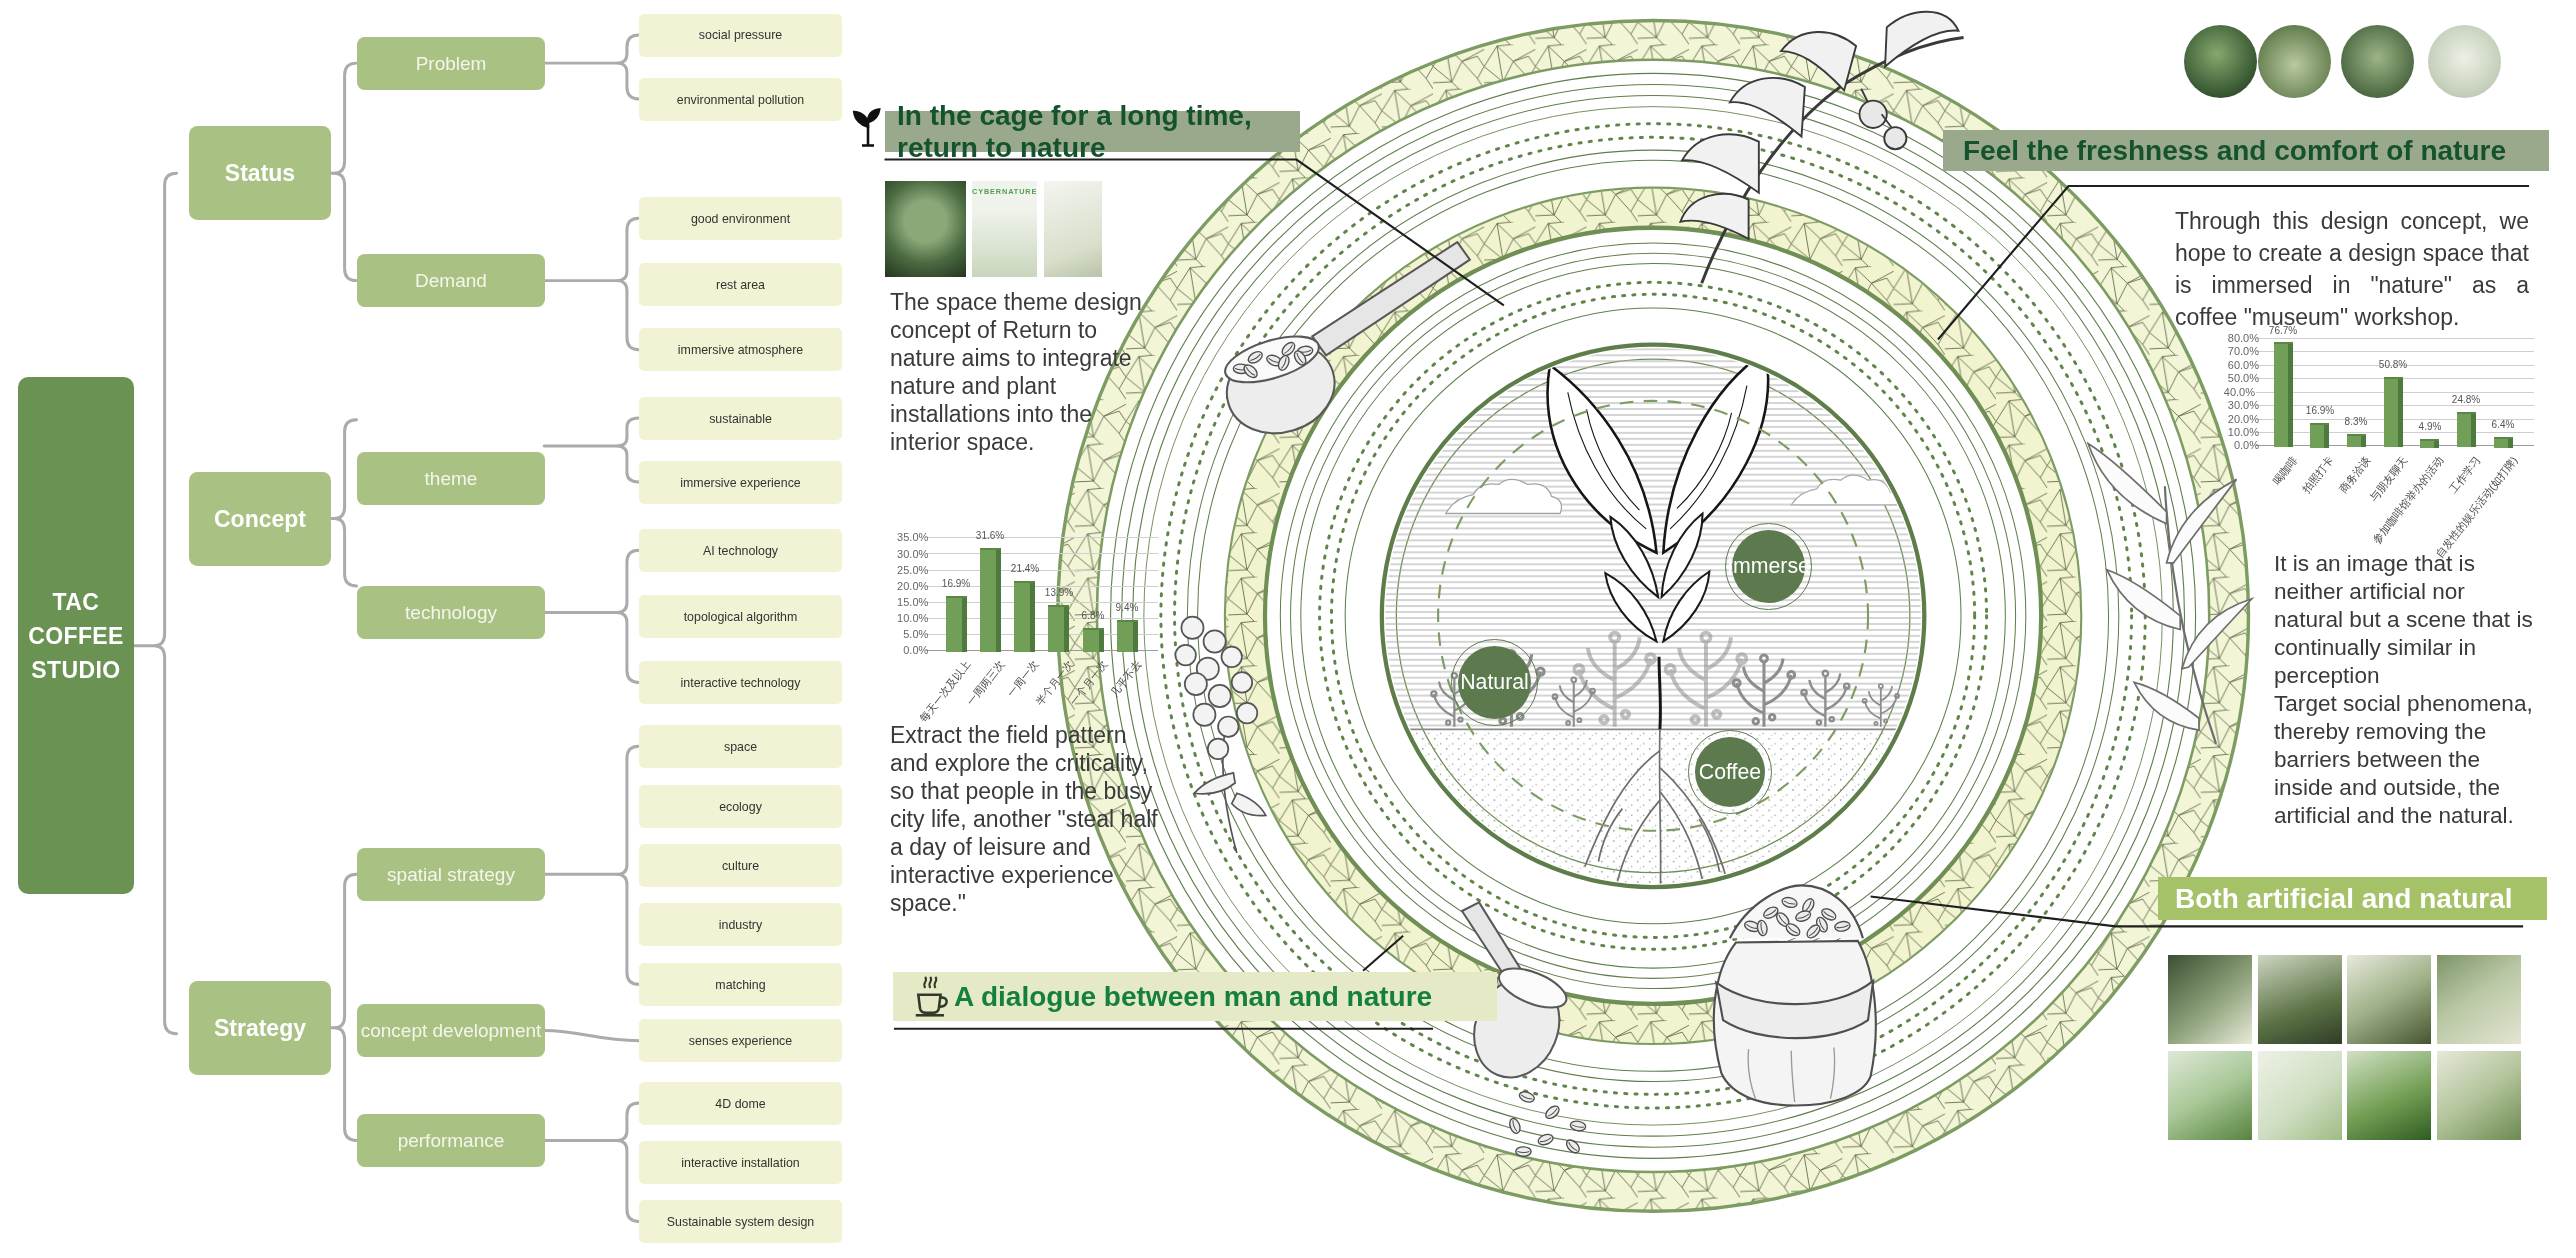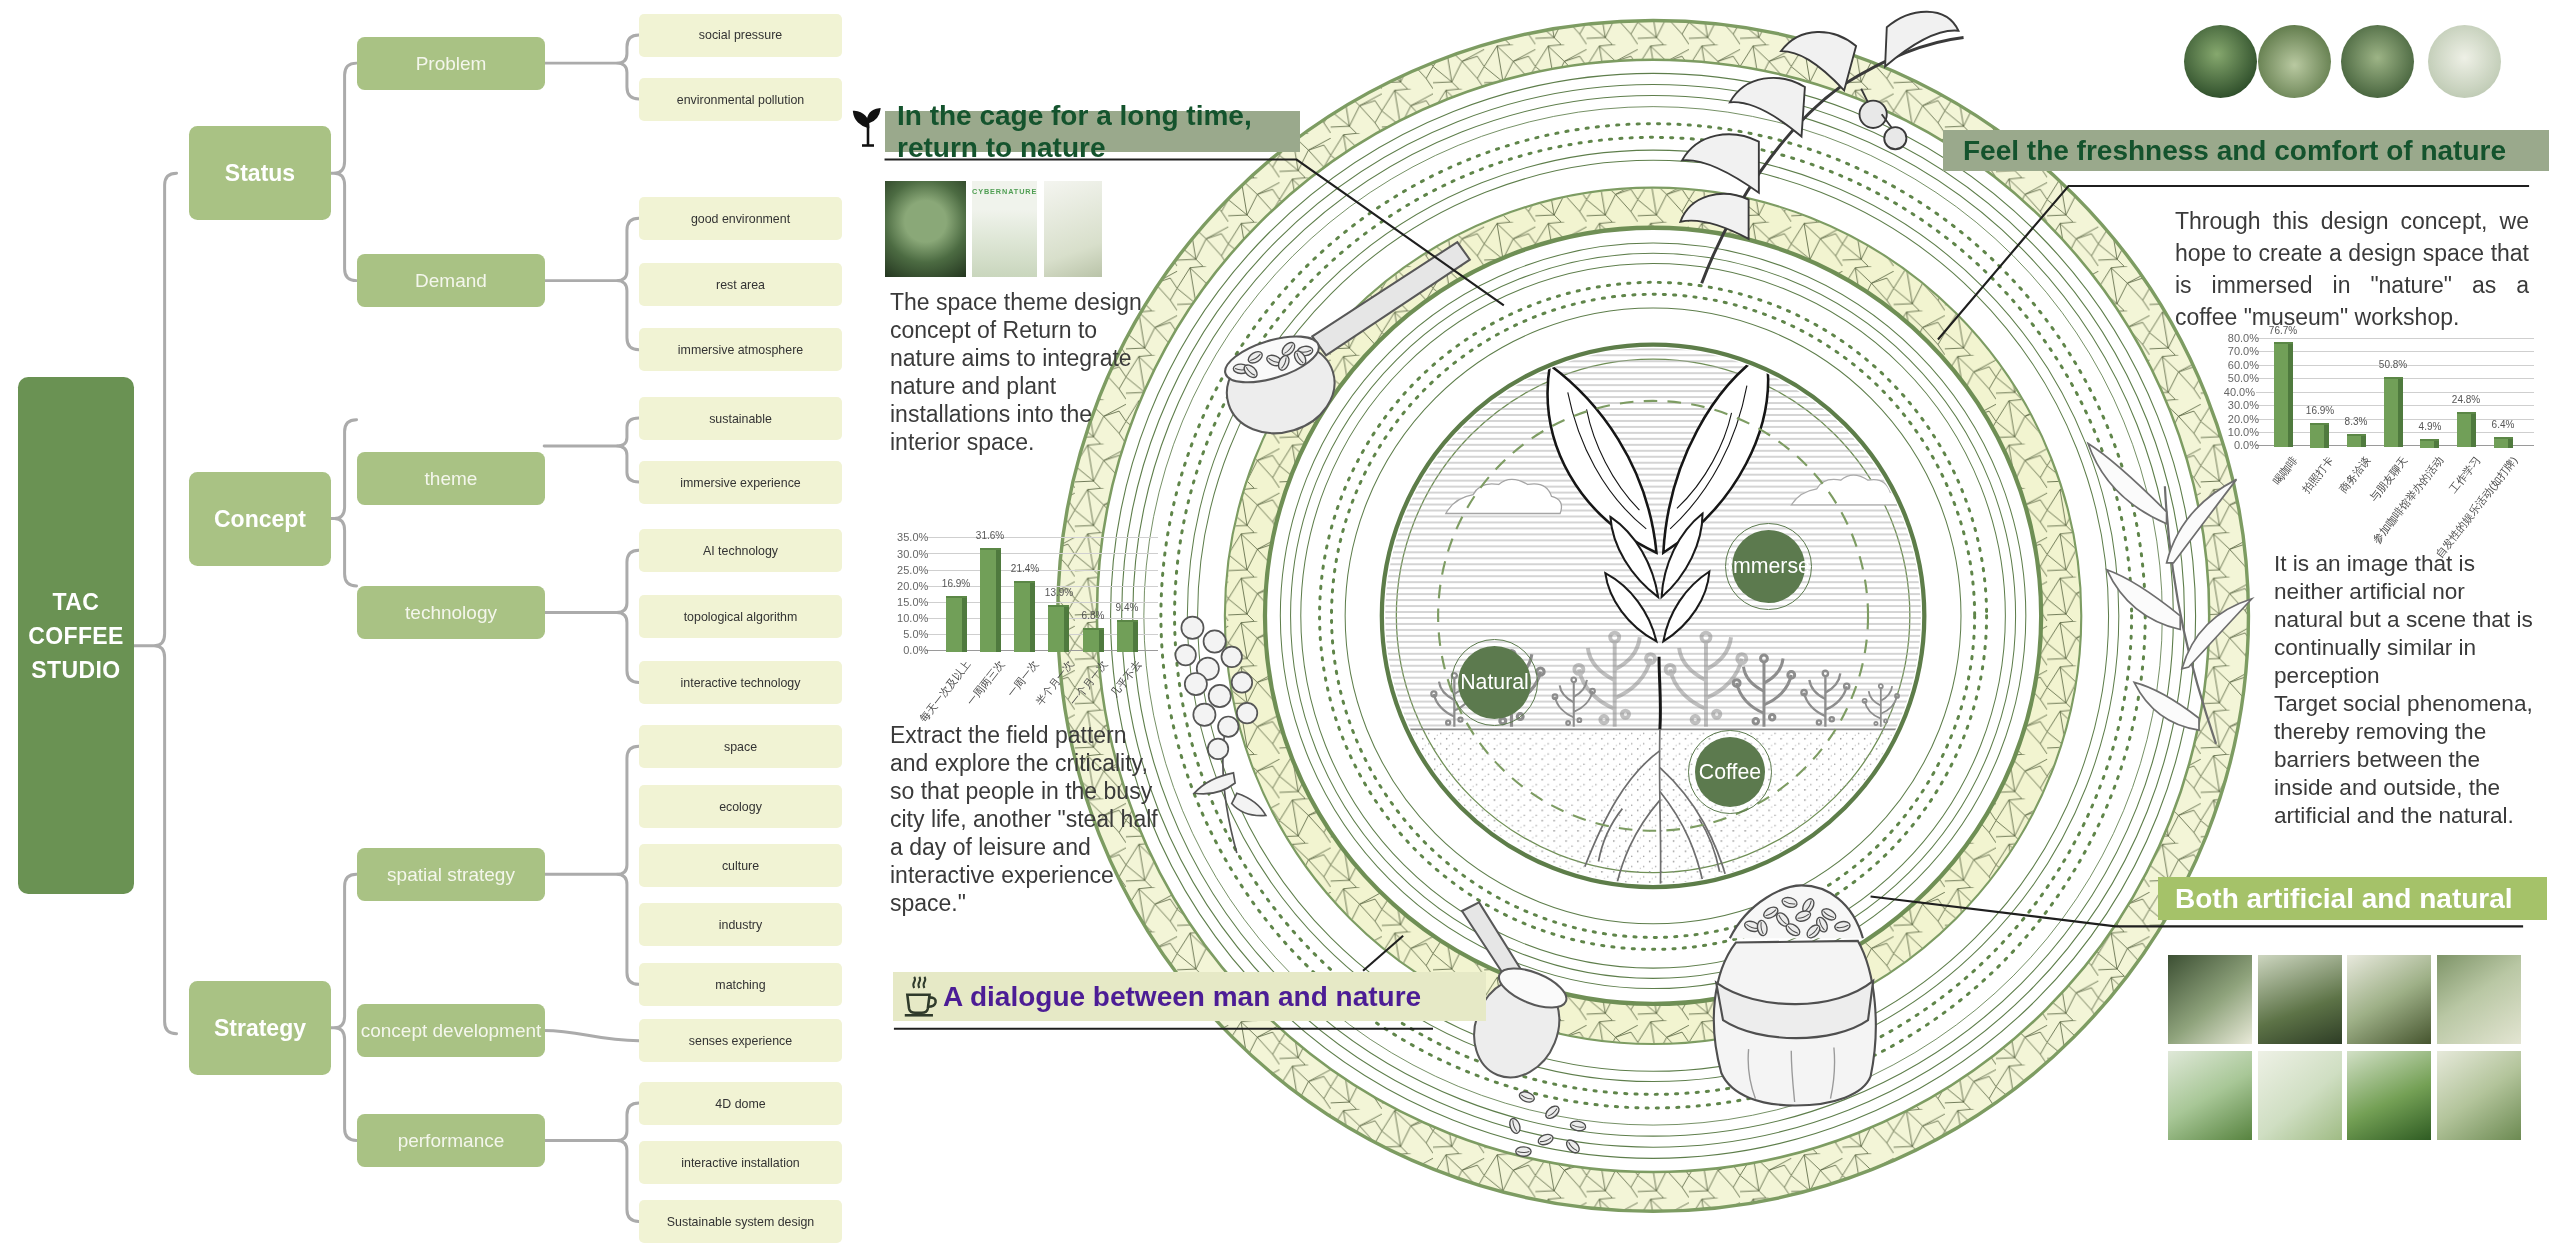--- a/index.html
+++ b/index.html
@@ -12,21 +12,21 @@
              text-align:center;font-weight:bold;font-size:23px;line-height:34px;white-space:pre-line;letter-spacing:0.4px;}
   .node2{background:#a9c284;color:#fff;border-radius:8.5px;display:flex;align-items:center;justify-content:center;
          font-weight:bold;font-size:23px;}
   .node3{background:#a9c284;color:#f4f6ec;border-radius:7.7px;display:flex;align-items:center;justify-content:center;
          font-size:19px;}
   .leaf{background:#f1f3d4;color:#333;border-radius:5.1px;display:flex;align-items:center;justify-content:center;
         font-size:12.4px;width:203px;height:43px;left:639px;}
   
   .banner{display:flex;align-items:center;font-weight:bold;font-size:28px;}
   .banner-sage{background:#9aa98c;color:#14532d;padding-left:12px;}
-  .banner-pale{background:#e6e9c6;color:#4c1d95;padding-left:6px;}
+  .banner-pale{background:#e6e9c6;color:#15803d;padding-left:17px;}
   .banner-green{background:#a5c269;color:#fff;padding-left:17px;}
   .para{color:#3a3a3a;font-size:23px;line-height:28px;}
   .para-j{text-align:justify;line-height:32px;}
   .pre{white-space:pre-line;}
   
   .chart{position:absolute;}
   .tick{position:absolute;width:47px;text-align:right;font-size:11px;color:#666;}
   .gridline{position:absolute;height:0.9px;background:#cfcfcf;}
   .gridline.base{background:#9a9a9a;}
   .bar{position:absolute;background:linear-gradient(90deg,#719f58 0 74%,#4f7a3e 74% 100%);border-top:2.6px solid #5b8746;}

